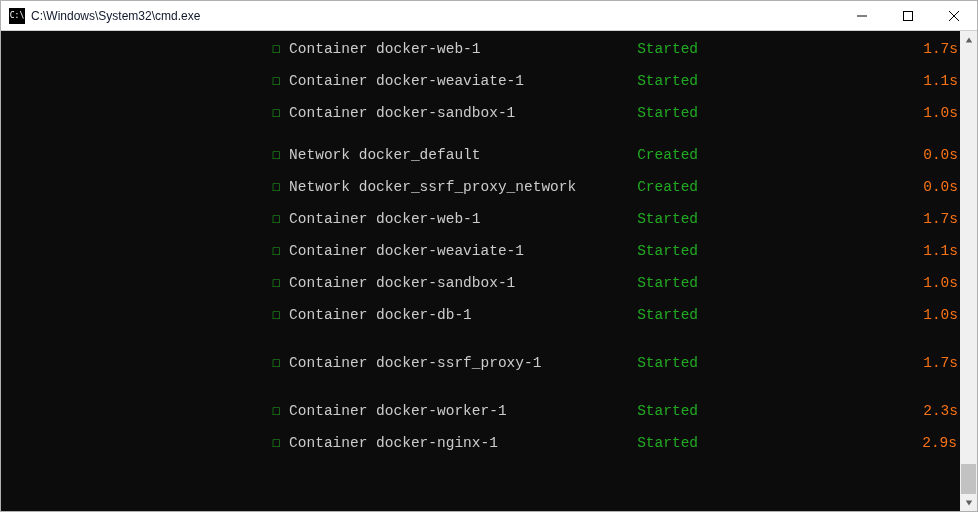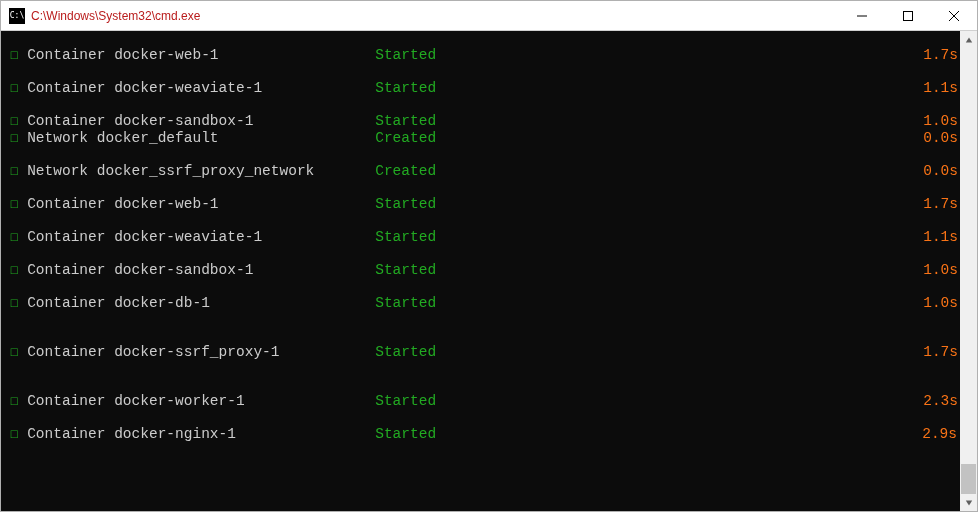--- a/index.html
+++ b/index.html
@@ -1,33 +1,33 @@
 <!DOCTYPE html>
 <html><head>
 <meta charset="utf-8">
 <style>
   * { margin: 0; padding: 0; box-sizing: border-box; }
   html, body { width: 978px; height: 512px; overflow: hidden; font-family: "Segoe UI", Tahoma, sans-serif; }
   .window { width: 978px; height: 512px; background: #fff; border: 1px solid #b0b0b0; display: flex; flex-direction: column; }
   .titlebar { height: 30px; background: #fff; display: flex; align-items: center; border-bottom: 1px solid #d0d0d0; }
   .titlebar-icon { width: 16px; height: 16px; margin: 0 6px 0 8px; background: #000; display: inline-flex; align-items: center; justify-content: center; }
   .titlebar-icon span { color: #fff; font-size: 8px; font-family: Consolas, monospace; line-height: 1; }
-  .titlebar-text { font-size: 12px; color: #b91c1c; flex: 0 0 auto; }
+  .titlebar-text { font-size: 12px; color: #0f172a; flex: 0 0 auto; }
   .titlebar-spacer { flex: 1; }
   .win-btn { width: 46px; height: 30px; display: flex; align-items: center; justify-content: center; background: transparent; color: #000; }
   .win-btn svg { width: 10px; height: 10px; }
   .client { flex: 1; display: flex; min-height: 0; }
   .terminal { flex: 1; background: #0c0c0c; color: #cccccc; font-family: "NSimSun", "SimSun", Consolas, "Courier New", monospace; font-size: 14.5px; line-height: 1; position: relative; overflow: hidden; }
   .scrollbar { width: 17px; background: #f0f0f0; display: flex; flex-direction: column; }
   .sb-btn { height: 17px; display: flex; align-items: center; justify-content: center; background: #f0f0f0; }
   .sb-btn svg { width: 8px; height: 8px; fill: #606060; }
   .sb-track { flex: 1; background: #f0f0f0; position: relative; }
   .sb-thumb { position: absolute; left: 1px; right: 1px; background: #c2c2c2; }
   .rows { position: absolute; top: 0; left: 0; right: 0; }
-  .row { white-space: pre; height: 16px; padding-top: 17px; }
+  .row { white-space: pre; height: 16px; padding-top: 11px; text-align: center; }
   .spacer-row { height: 16px; }
   .check { color: #22aa22; }
   .name { color: #cccccc; }
   .status { color: #22aa22; }
   .time { color: #f97316; }
   .running { color: #4a6cff; }
   .prompt-line { position: absolute; bottom: 4px; left: 0; white-space: pre; color: #cccccc; }
 </style>
 </head>
 <body>
@@ -57,21 +57,21 @@
     </div>
   </div>
   <div class="client">
     <div class="terminal">
       <div class="rows" id="rows">
           <div class="row" style="position: relative;"><span class="check"> ☐ </span><span class="name">Container docker-web-1                  </span><span class="status">Started</span><span class="time" style="position: absolute; right: 2px;">1.7s</span></div>
           <div class="spacer-row"></div>
           <div class="row" style="position: relative;"><span class="check"> ☐ </span><span class="name">Container docker-weaviate-1             </span><span class="status">Started</span><span class="time" style="position: absolute; right: 2px;">1.1s</span></div>
           <div class="spacer-row"></div>
           <div class="row" style="position: relative;"><span class="check"> ☐ </span><span class="name">Container docker-sandbox-1              </span><span class="status">Started</span><span class="time" style="position: absolute; right: 2px;">1.0s</span></div>
-          <div class="row" style="position: relative;"><span class="check"> ☐ </span><span class="name">Network docker_default                  </span><span class="status">Created</span><span class="time" style="position: absolute; right: 2px;">0.0s</span></div>
+          <div class="row" style="position: relative; margin-top: 26px;"><span class="check"> ☐ </span><span class="name">Network docker_default                  </span><span class="status">Created</span><span class="time" style="position: absolute; right: 2px;">0.0s</span></div>
           <div class="spacer-row"></div>
           <div class="row" style="position: relative;"><span class="check"> ☐ </span><span class="name">Network docker_ssrf_proxy_network       </span><span class="status">Created</span><span class="time" style="position: absolute; right: 2px;">0.0s</span></div>
           <div class="spacer-row"></div>
           <div class="row" style="position: relative;"><span class="check"> ☐ </span><span class="name">Container docker-web-1                  </span><span class="status">Started</span><span class="time" style="position: absolute; right: 2px;">1.7s</span></div>
           <div class="spacer-row"></div>
           <div class="row" style="position: relative;"><span class="check"> ☐ </span><span class="name">Container docker-weaviate-1             </span><span class="status">Started</span><span class="time" style="position: absolute; right: 2px;">1.1s</span></div>
           <div class="spacer-row"></div>
           <div class="row" style="position: relative;"><span class="check"> ☐ </span><span class="name">Container docker-sandbox-1              </span><span class="status">Started</span><span class="time" style="position: absolute; right: 2px;">1.0s</span></div>
           <div class="spacer-row"></div>
           <div class="row" style="position: relative;"><span class="check"> ☐ </span><span class="name">Container docker-db-1                   </span><span class="status">Started</span><span class="time" style="position: absolute; right: 2px;">1.0s</span></div>

